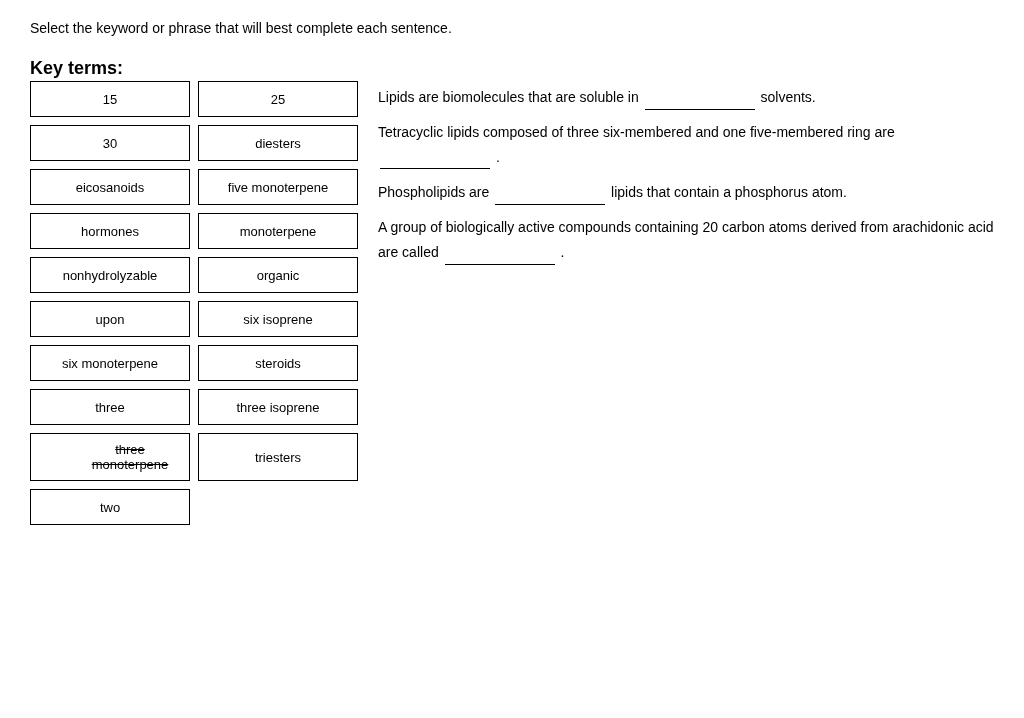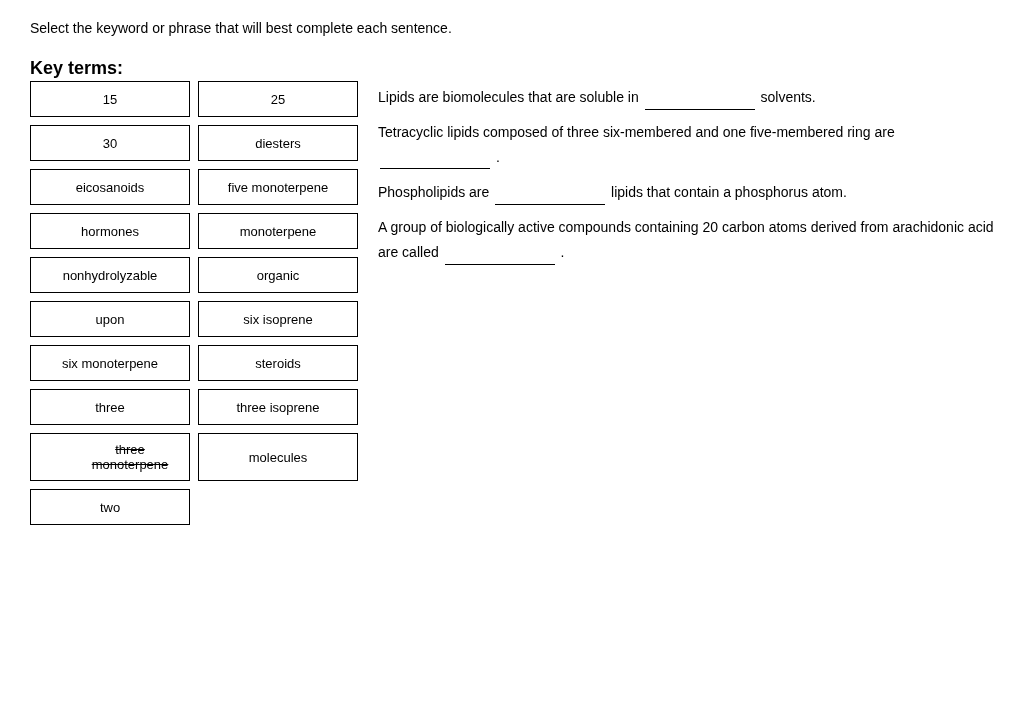--- a/index.html
+++ b/index.html
@@ -135,21 +135,21 @@
       <div class="term-box">
         <span>three</span>
       </div>
       <div class="term-box">
         <span>three isoprene</span>
       </div>
       <div class="term-box strikethrough">
         <span>three monoterpene</span>
       </div>
       <div class="term-box">
-        <span>molecules</span>
+        <span>triesters</span>
       </div>
       <div class="term-box">
         <span>two</span>
       </div>
     </div>
 
   <div class="sentences-panel">
 
     <div class="sentence-block">
       Lipids are biomolecules that are soluble in <span class="blank">&nbsp;</span> solvents.

